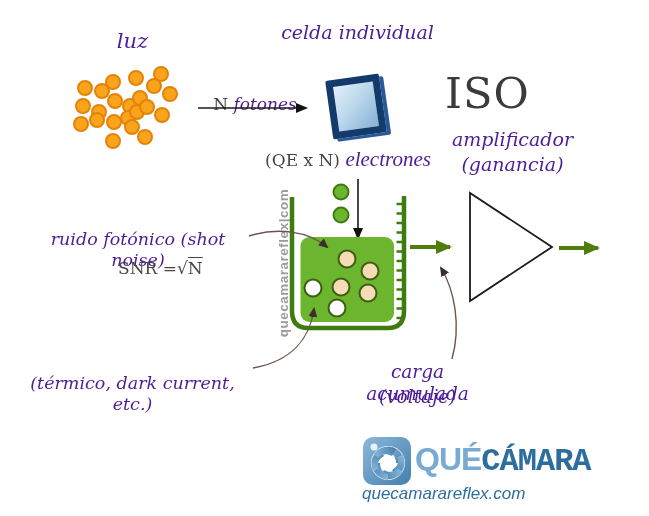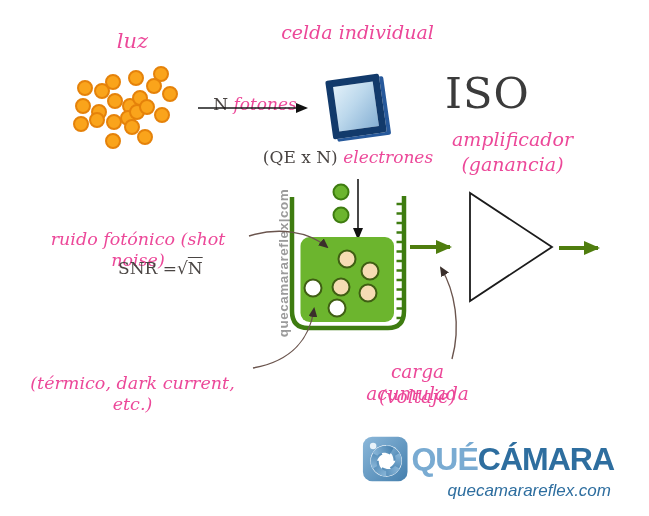--- a/index.html
+++ b/index.html
@@ -1,48 +1,48 @@
 <!DOCTYPE html>
 <html><head>
 <meta charset="utf-8">
 <style>
   html,body{margin:0;padding:0;background:#fff;}
   .canvas{position:relative;width:649px;height:516px;background:#ffffff;overflow:hidden;
           font-family:"DejaVu Serif",serif;}
   .abs{position:absolute;}
-  .lbl{color:#ec4899;font-style:italic;font-size:18px;text-align:center;line-height:1.2;}
+  .lbl{color:#4c1d95;font-style:italic;font-size:18px;text-align:center;line-height:1.2;}
   .formula{color:#4A4543;font-style:normal;font-size:17px;}
   .ovl{text-decoration:overline;}
   svg.overlay{position:absolute;left:0;top:0;pointer-events:none;}
   .iso{color:#3b3b3b;font-size:43px;letter-spacing:1px;line-height:1;}
   .gain{color:#2a2a2a;font-size:25px;text-align:center;}
   .cell{position:absolute;left:329px;top:77px;width:40px;height:45px;border:7px solid #123A6B;
         background:linear-gradient(135deg,#e2f0f9 0%,#bcd8ec 45%,#86b0d4 100%);
         transform:rotate(-8deg);box-shadow:4px 3px 0 #27599B;border-radius:2px;}
   .watermark{color:#9B9B9B;font-family:"Liberation Sans",sans-serif;font-size:13.5px;font-weight:600;
              letter-spacing:.5px;transform:translate(-50%,-50%) rotate(-90deg);white-space:nowrap;}
   .logo{position:absolute;left:362px;top:434px;width:252px;font-family:"Liberation Sans",sans-serif;}
   .logo-row{display:flex;align-items:center;}
   .logo-name{font-size:32px;line-height:50px;letter-spacing:-1px;white-space:nowrap;margin-left:3px;}
   .logo-que{color:#79ABD2;font-weight:700;}
-  .logo-camara{color:#2E6E9F;font-weight:700;}
-  .logo-domain{color:#2E6E9F;font-style:italic;font-size:17px;text-align:right;margin-top:-3px;padding-right:3px;}
+  .logo-camara{color:#2E6E9F;font-weight:700;font-family:Liberation Mono, monospace;}
+  .logo-domain{color:#2E6E9F;font-style:italic;font-size:17px;margin-top:-3px;padding-right:3px;}
 </style>
 </head>
 <body>
 
 <div class="canvas">
 
   <div class="abs lbl" style="left:90px;top:29px;width:85px;font-size:21px;">luz</div>
 
   <div class="abs lbl" style="left:265px;top:21px;width:185px;font-size:19px;">celda individual</div>
 
   <div class="abs" style="left:195px;top:94px;width:120px;text-align:center;font-size:17px;"><span class="formula">N </span><span class="lbl" style="font-size:17px;">fotones</span></div>
 
-  <div class="abs" style="left:258px;top:147px;width:180px;text-align:center;font-size:17px;"><span class="formula">(QE x N) </span><span class="lbl" style="font-size:17px;">electrones</span></div>
+  <div class="abs" style="left:258px;top:147px;width:180px;text-align:center;font-size:17px;"><span class="formula">(QE x N) </span><span class="lbl" style="font-size:21px;font-family:Liberation Serif, serif;">electrones</span></div>
 
   <div class="abs iso" style="left:445px;top:72px;width:120px;">ISO</div>
   <div class="abs lbl" style="left:440px;top:128px;width:145px;font-size:19px;">amplificador</div>
   <div class="abs lbl" style="left:440px;top:153px;width:145px;font-size:19px;">(ganancia)</div>
 
   <div class="abs lbl" style="left:30px;top:229px;width:216px;text-align:center;font-size:17.5px;">ruido fotónico (shot noise)</div>
 
   <div class="abs formula" style="left:118px;top:258px;width:105px;"><span>SNR =</span><span>√</span><span class="ovl">N</span></div>
 
   <div class="abs lbl" style="left:25px;top:373px;width:215px;font-size:17.5px;">(térmico, dark current, etc.)</div>

